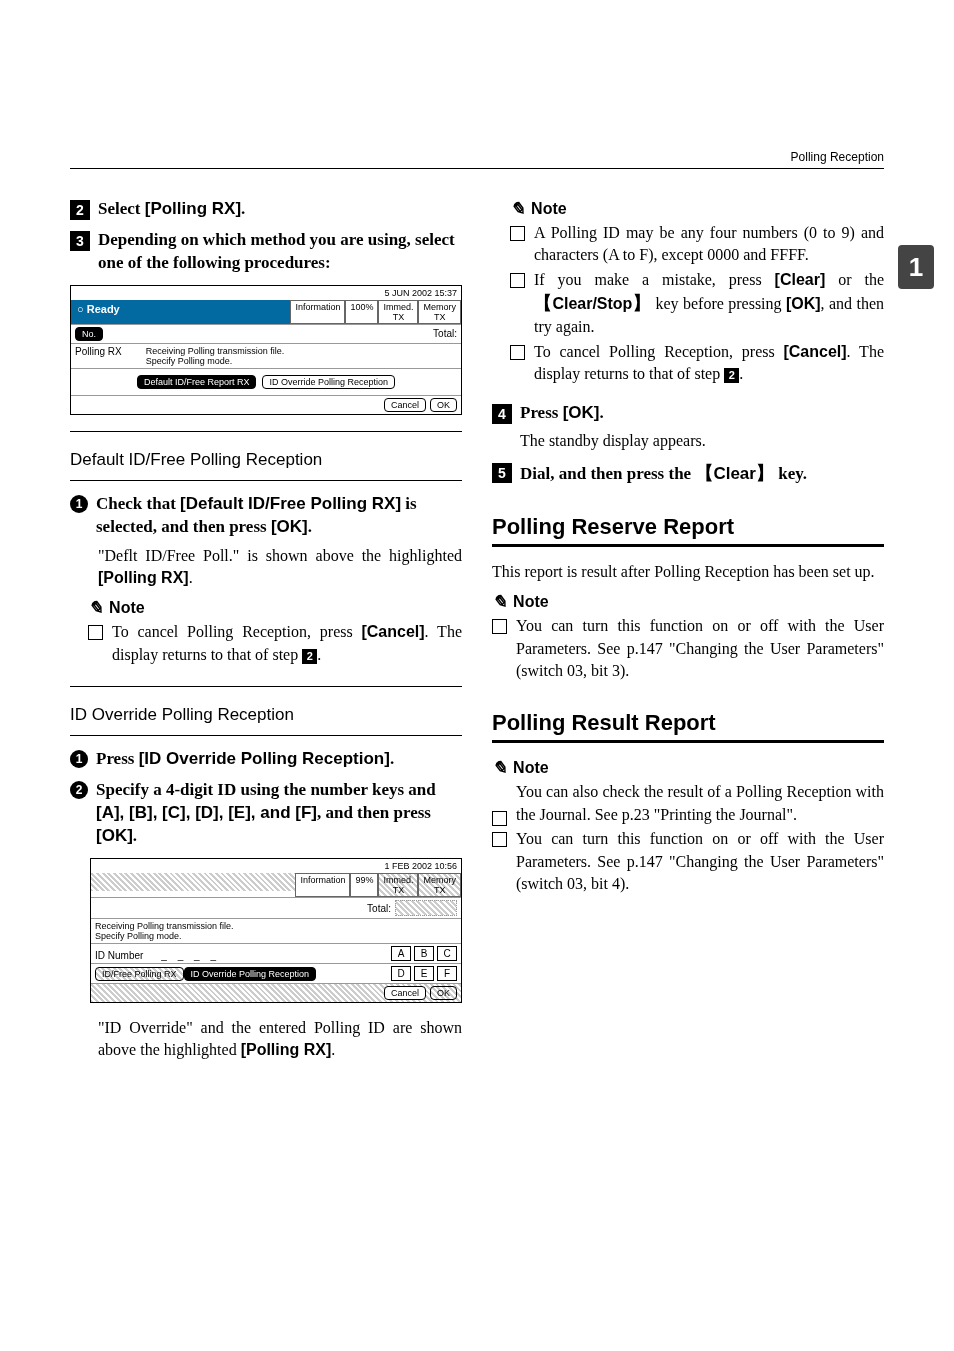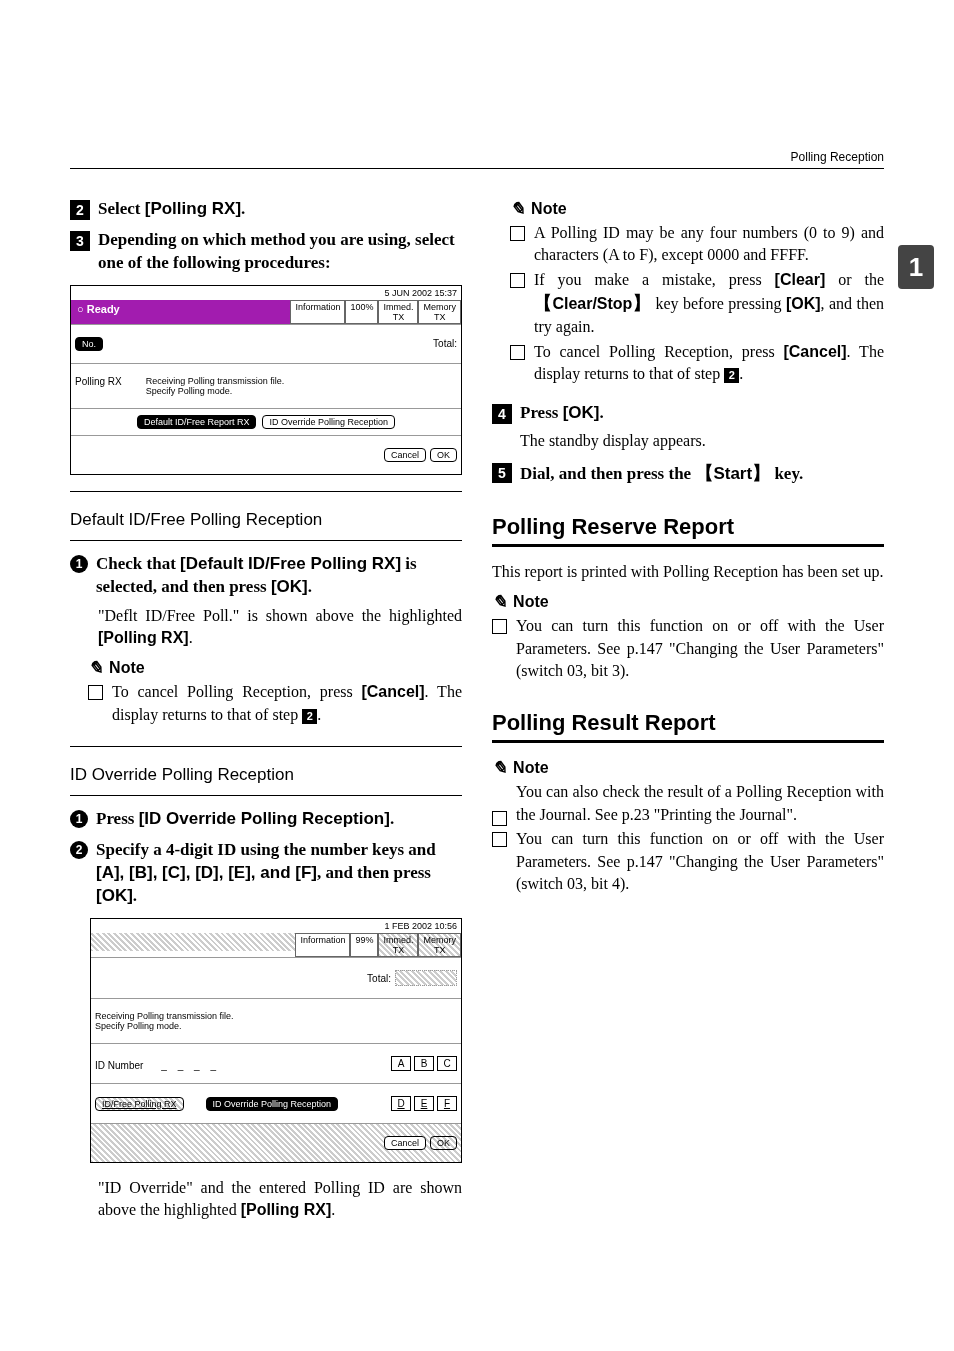--- a/index.html
+++ b/index.html
@@ -87,22 +87,22 @@
     font-family: Arial, sans-serif;
     font-size: 10px;
   }
   .screenshot .bar {
     display: flex;
     justify-content: space-between;
     padding: 2px 4px;
     font-size: 9px;
     background: #fff;
   }
-  .screenshot .dark { background: #a21caf; color: #fff; padding: 3px 6px; font-size: 11px; font-weight: bold; }
-  .screenshot .row { display:flex; align-items:center; gap:4px; padding:12px 4px; border-top:1px solid #999;}
+  .screenshot .dark { background: #0369a1; color: #fff; padding: 3px 6px; font-size: 11px; font-weight: bold; }
+  .screenshot .row { display:flex; align-items:center; gap:4px; padding:2px 4px; border-top:1px solid #999;}
   .btn-sm {
     border: 1px solid #000;
     padding: 1px 6px;
     font-size: 9px;
     border-radius: 4px;
     background: #fff;
   }
   .btn-blk {
     background:#000; color:#fff; border:1px solid #000; padding:1px 6px; font-size:9px; border-radius:4px;
   }
@@ -300,21 +300,21 @@
         <div class="row" style="align-items:flex-end;">
           <span>ID Number</span>
           <span style="letter-spacing:4px; margin:0 14px;">_ _ _ _</span>
           <span style="flex:1;"></span>
           <div class="letters">
             <span>A</span>
             <span>B</span>
             <span>C</span>
           </div>
         </div>
-        <div class="row" style="gap:22px;text-decoration:underline;">
+        <div class="row" style="gap:0;">
           <span class="btn-sm hatch">ID/Free Polling RX</span>
           <span class="btn-blk">ID Override Polling Reception</span>
           <span style="flex:1;"></span>
           <div class="letters">
             <span>D</span>
             <span>E</span>
             <span>F</span>
           </div>
         </div>
         <div class="row hatch" style="justify-content:flex-end; gap:4px;">
@@ -359,27 +359,27 @@
         <span class="step-num">4</span>
         <span class="step-text serif">
           <span>Press </span><span class="sans-bold">[OK]</span><span>.</span>
         </span>
       </div>
       <div class="body-text" style="margin-left:28px;">The standby display appears.</div>
 
       <div class="step-line">
         <span class="step-num">5</span>
         <span class="step-text serif">
-          <span>Dial, and then press the </span><span class="keybracket">【</span><span class="keycap">Start</span><span class="keybracket">】</span><span> key.</span>
+          <span>Dial, and then press the </span><span class="keybracket">【</span><span class="keycap">Clear</span><span class="keybracket">】</span><span> key.</span>
         </span>
       </div>
 
       <div class="section-heading">Polling Reserve Report</div>
       <div class="thick-rule"></div>
-      <div style="font-size:16px; line-height:1.4; text-align:justify;">This report is printed with Polling Reception has been set up.</div>
+      <div style="font-size:16px; line-height:1.4; text-align:justify;">This report is result after Polling Reception has been set up.</div>
 
       <div class="note-head" style="margin-left:0;">
         <span class="pencil">✎</span>
         <span>Note</span>
       </div>
       <div class="note-item" style="margin-left:0;">
         <span class="note-box"></span>
         <span>You can turn this function on or off with the User Parameters. See p.147 "Changing the User Parameters" (switch 03, bit 3).</span>
       </div>
 

